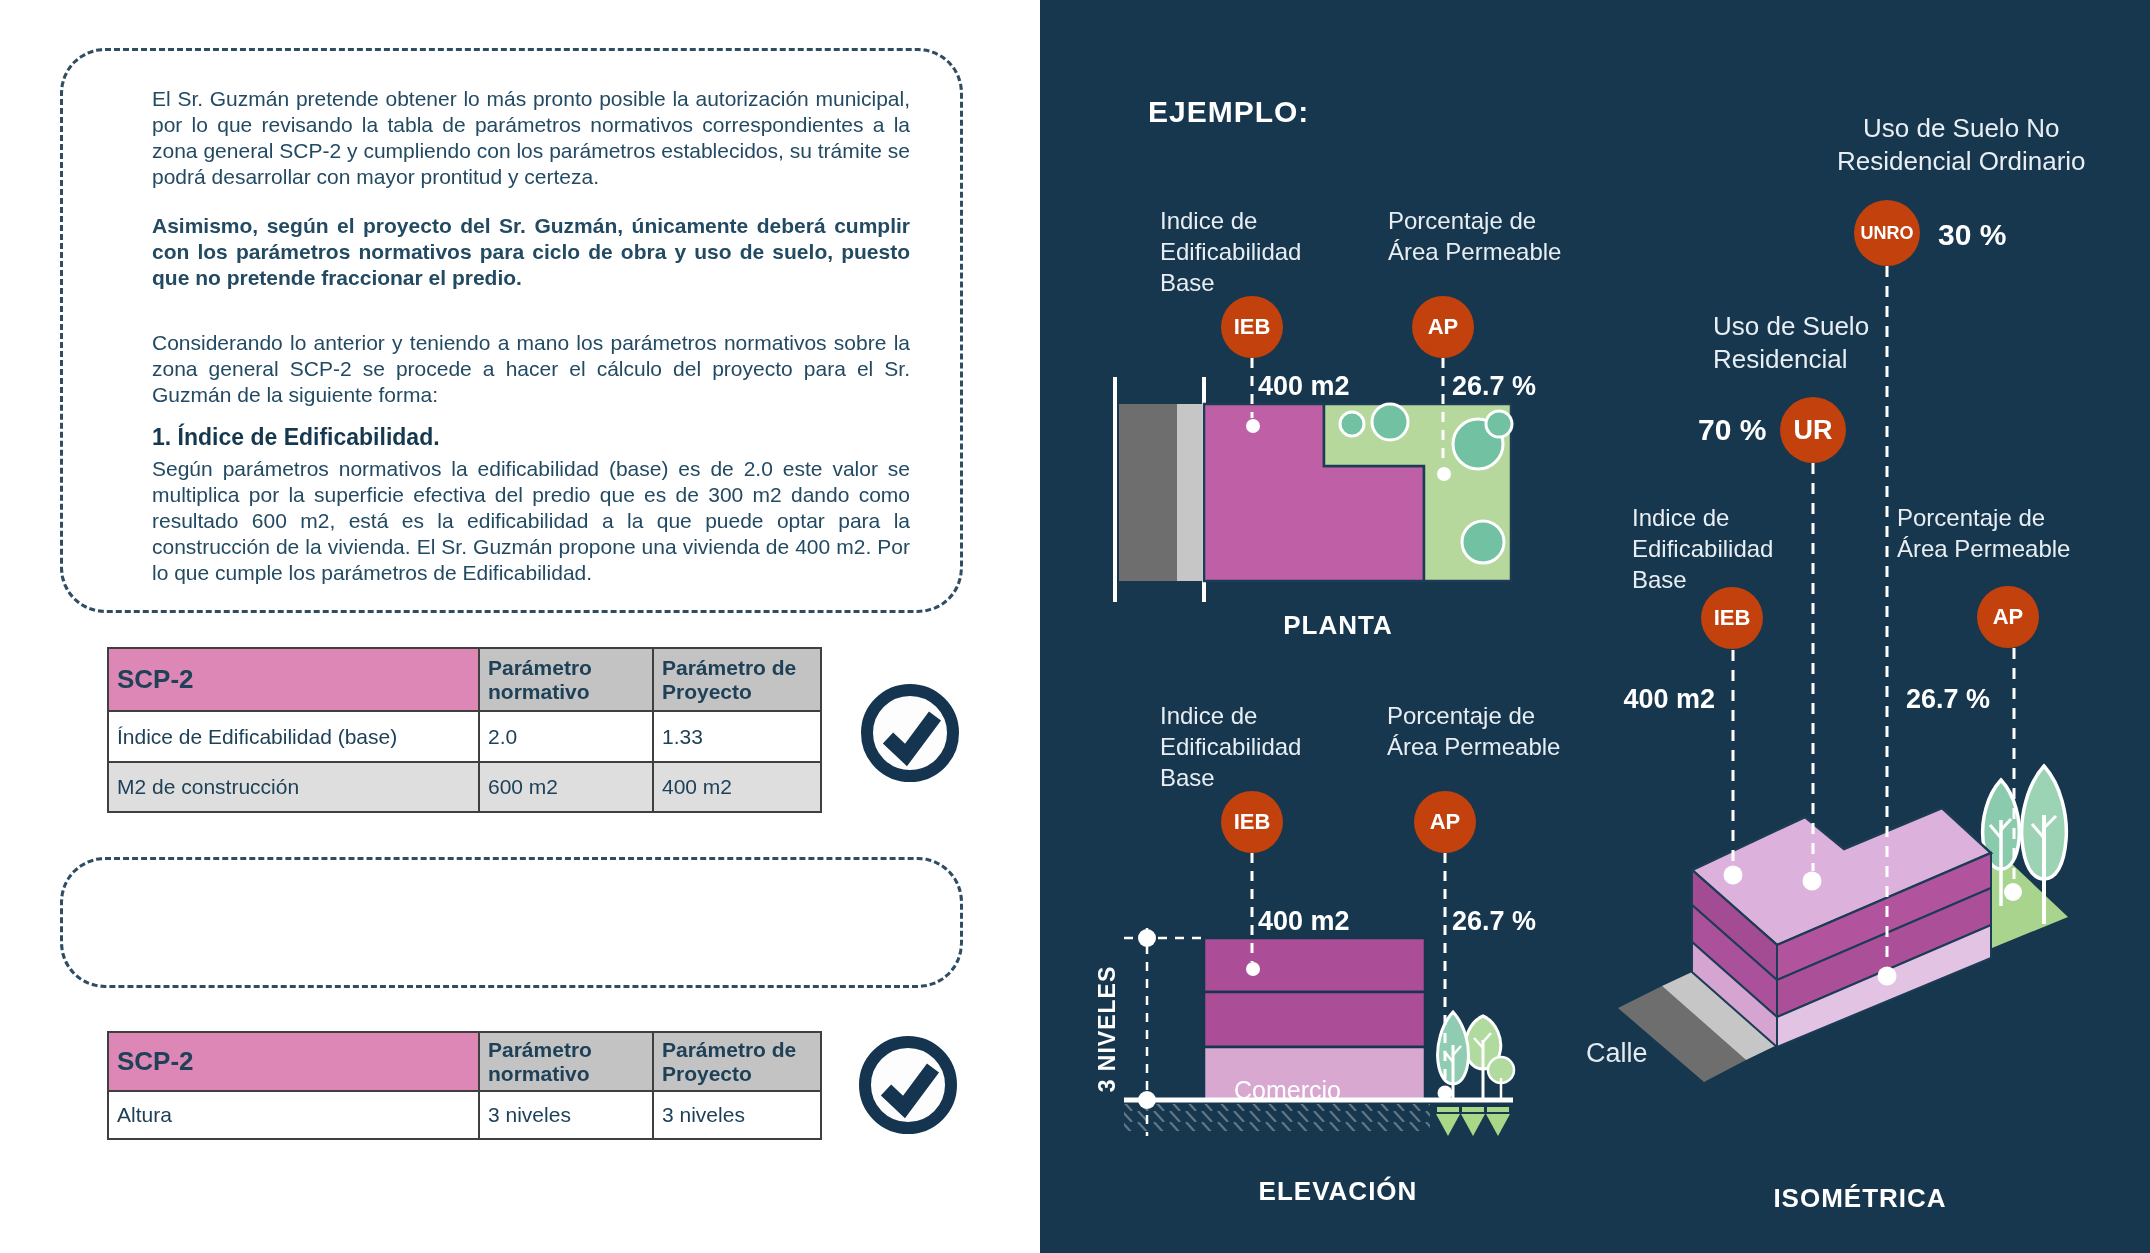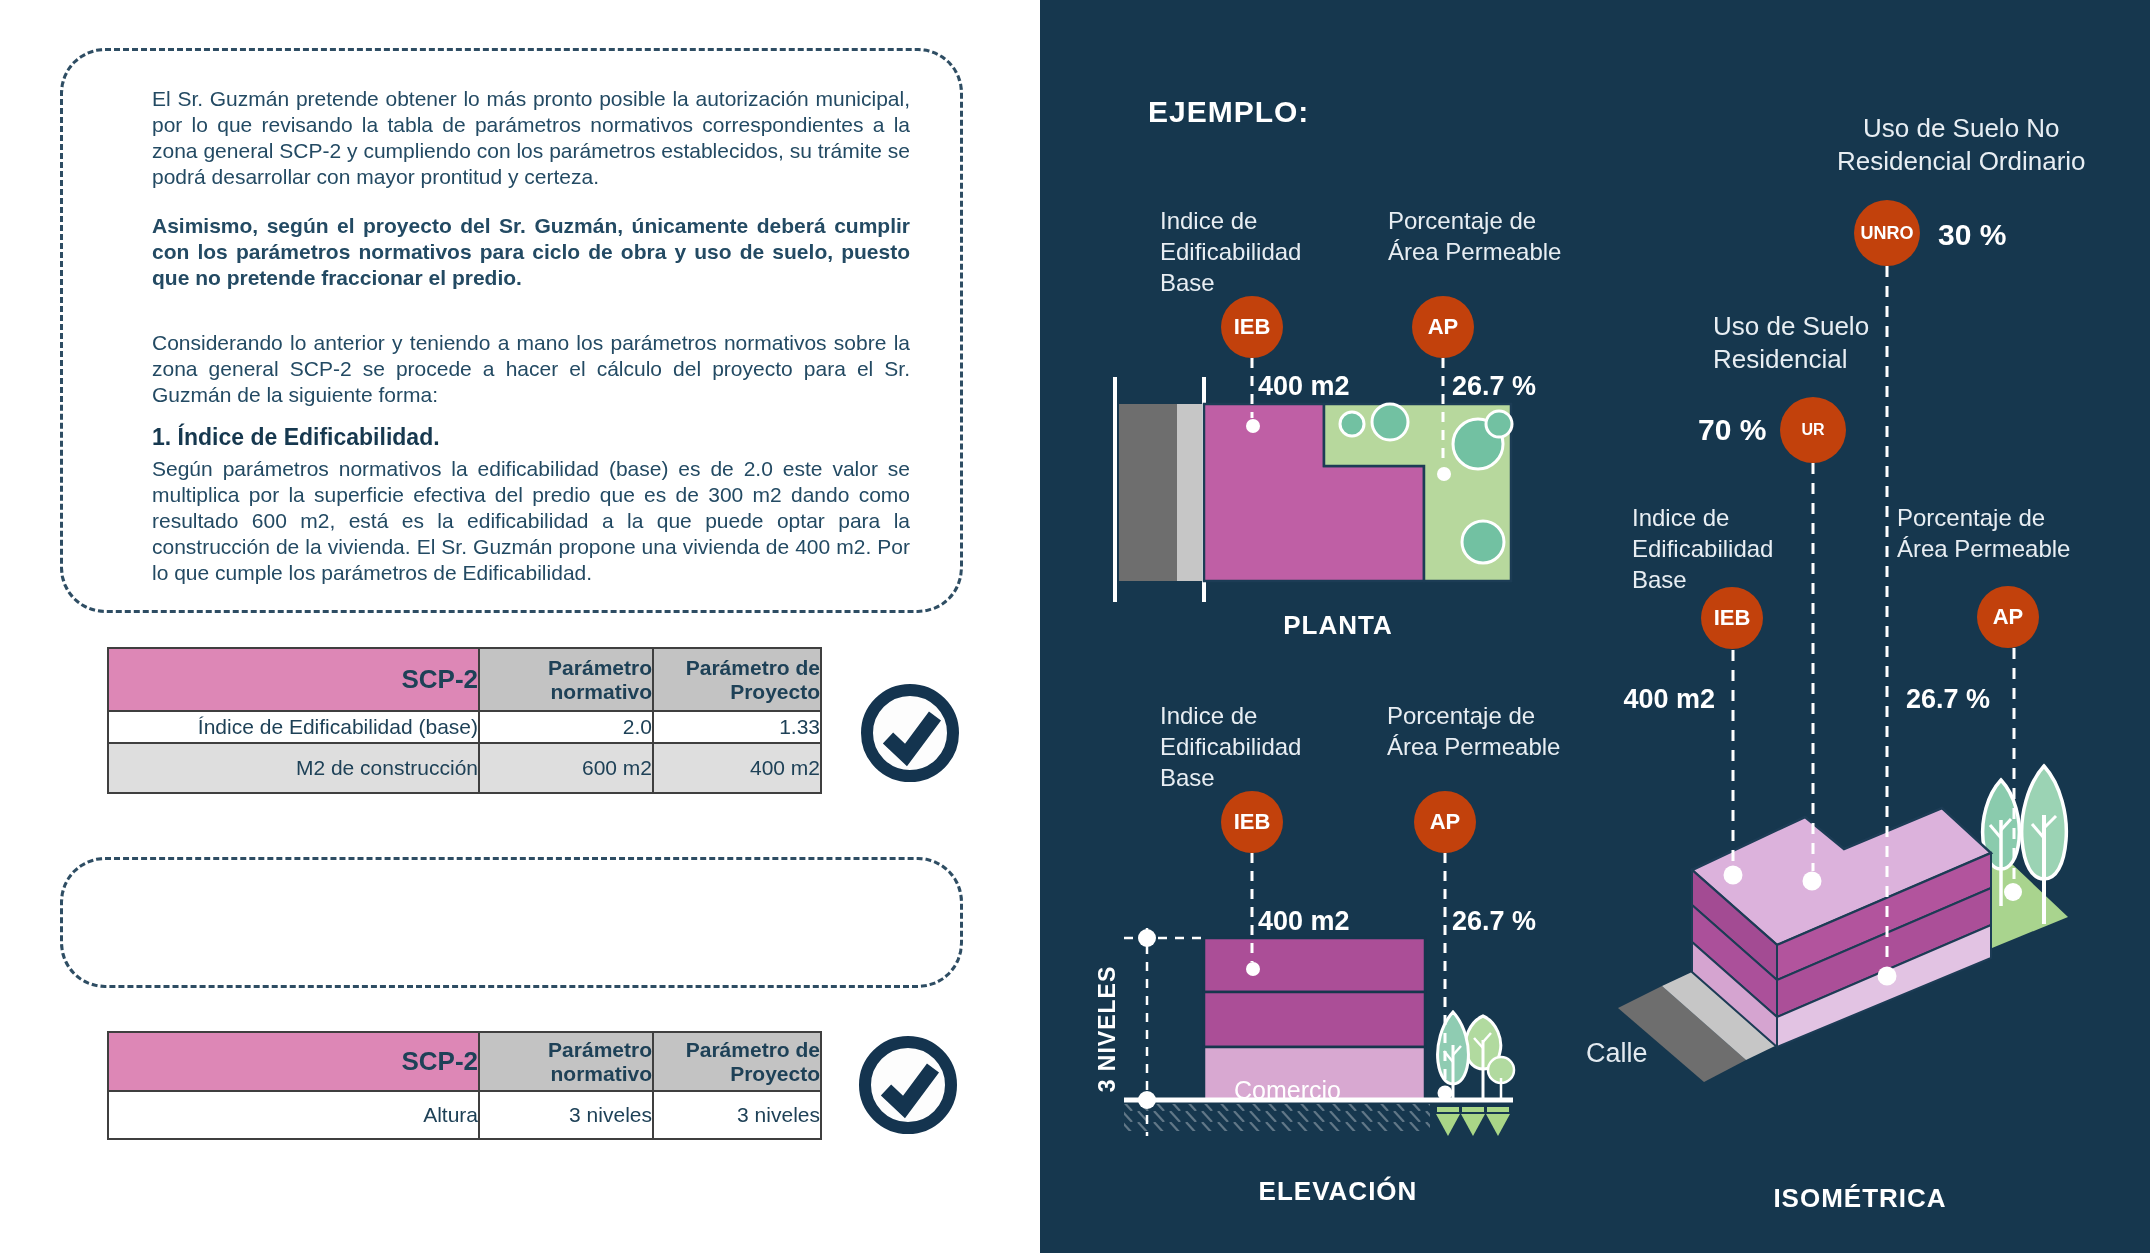--- a/index.html
+++ b/index.html
@@ -7,38 +7,38 @@
         font-family:"Liberation Sans",sans-serif;}
   
   .dashed-box{position:absolute;border:3px dashed #2e4d63;border-radius:45px;box-sizing:border-box;}
   #box1{left:60px;top:48px;width:903px;height:565px;}
   #box2{left:60px;top:857px;width:903px;height:131px;}
   .doc-text{position:absolute;left:152px;width:758px;color:#234a63;font-size:21px;line-height:26px;
             text-align:justify;}
   .doc-head{position:absolute;left:152px;width:758px;color:#16384f;font-size:23px;font-weight:bold;}
   table.params{position:absolute;border-collapse:collapse;table-layout:fixed;
                font-family:"Liberation Sans",sans-serif;}
-  table.params td{border:2px solid #3f3f3f;text-align:right;vertical-align:middle;
-                  color:#1e4157;padding:0 0;box-sizing:border-box;}
+  table.params td{border:2px solid #3f3f3f;text-align:left;vertical-align:middle;
+                  color:#1e4157;padding:0 8px;box-sizing:border-box;}
   td.zone-head{background:#dd87b6;font-weight:bold;font-size:26px;}
   td.col-head{background:#c3c3c3;font-weight:bold;font-size:21px;line-height:24px;}
   td.cell-w{background:#ffffff;font-size:21px;}
   td.cell-g{background:#dedede;font-size:21px;}
   .check{position:absolute;width:100px;height:100px;}
   
   .right-bg{position:absolute;left:1040px;top:0;width:1110px;height:1253px;background:#16374e;}
   .rp-title{position:absolute;color:#ffffff;font-weight:bold;font-size:30px;letter-spacing:1px;}
   .rp-label{position:absolute;color:#e8eef3;font-size:24px;line-height:31px;}
   .rp-value{position:absolute;color:#ffffff;font-size:27px;font-weight:600;}
   .rp-caption{position:absolute;color:#ffffff;font-size:26px;font-weight:bold;width:200px;
               text-align:center;letter-spacing:1px;}
   .badge{position:absolute;border-radius:50%;background:#c2410c;color:#ffffff;font-weight:bold;
          display:flex;align-items:center;justify-content:center;}
   .badge.b62{width:62px;height:62px;font-size:22px;}
-  .badge.b66{width:66px;height:66px;font-size:16px;}
+  .badge.b66{width:66px;height:66px;font-size:27px;}
   .badge.small-text{font-size:18px;}
   .rot-label{position:absolute;color:#ffffff;font-weight:bold;font-size:23px;letter-spacing:1px;
              width:180px;height:28px;text-align:center;transform:rotate(-90deg);}
   .comercio{position:absolute;color:#ffffff;font-size:25px;width:160px;text-align:left;margin-top:16px;}
   .calle{position:absolute;color:#e3eaf0;font-size:27px;}
   svg.diagram{position:absolute;left:1040px;top:0;}
 </style>
 </head>
 <body>
 
@@ -57,21 +57,21 @@
         <col style="width:371px">
         <col style="width:174px">
         <col style="width:168px">
       </colgroup>
     <tbody>
         <tr style="height:63px;">
       <td class="zone-head">SCP-2</td>
       <td class="col-head">Parámetro normativo</td>
       <td class="col-head">Parámetro de Proyecto</td>
     </tr>
-    <tr style="height:32px;">
+    <tr style="height:51px;">
       <td class="cell-w">Índice de Edificabilidad (base)</td>
       <td class="cell-w">2.0</td>
       <td class="cell-w">1.33</td>
     </tr>
     <tr style="height:50px;">
       <td class="cell-g">M2 de construcción</td>
       <td class="cell-g">600 m2</td>
       <td class="cell-g">400 m2</td>
     </tr>
   </tbody>

